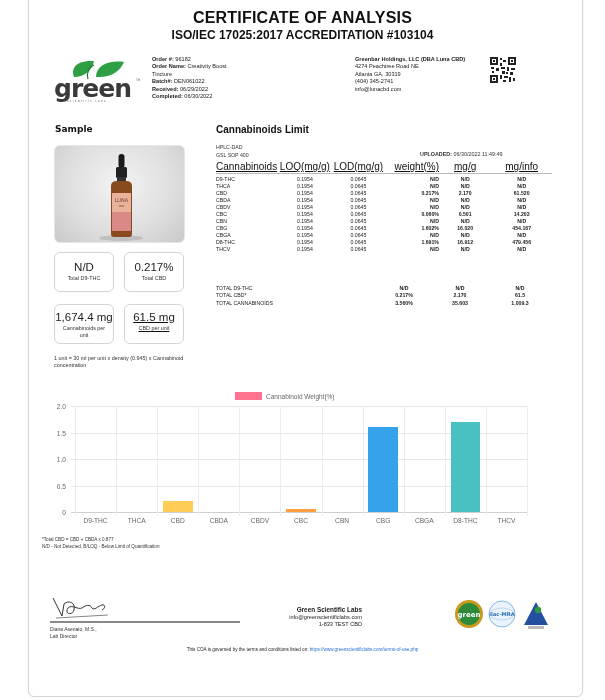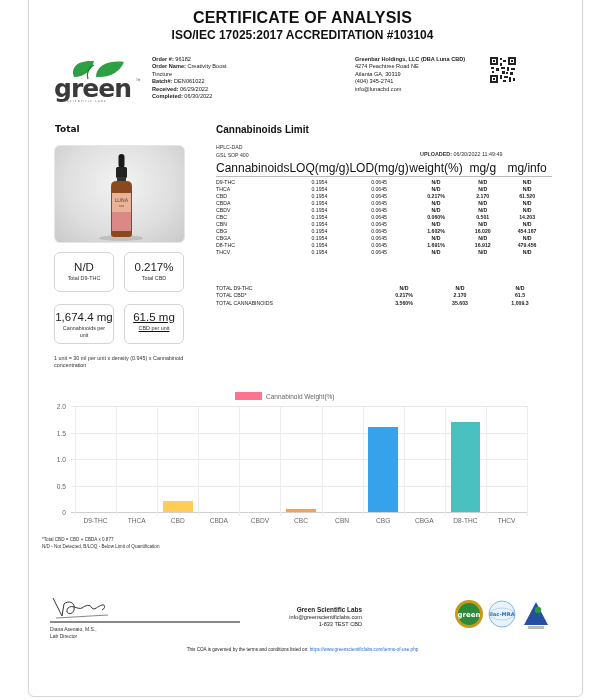--- a/index.html
+++ b/index.html
@@ -46,27 +46,27 @@
 
   .unit-note { position: absolute; left: 54px; top: 355px; width: 150px; font-size: 5.4px; line-height: 6.8px; color: #333; }
 
   
   .ct-title { position: absolute; left: 216px; top: 124px; font-weight: bold; font-size: 10px; }
   .method { position: absolute; left: 216px; top: 143px; font-size: 5.2px; line-height: 8px; color: #333; }
   .uploaded { position: absolute; left: 420px; top: 151px; font-size: 5.4px; color: #333; }
   .uploaded b { font-weight: bold; }
 
   table.results { position: absolute; left: 216px; top: 160px; width: 336px; border-collapse: collapse; }
-  table.results th { font-size: 12px; font-weight: normal; color: #111; padding: 1px 0 1px 0; border-bottom: 1.5px solid #bbb; white-space: nowrap; }
+  table.results th { font-size: 10px; font-weight: normal; color: #111; padding: 1px 0 1px 0; border-bottom: 1.5px solid #bbb; white-space: nowrap; text-decoration: underline; }
   table.results td { font-size: 5.2px; color: #222; height: 7.1px; padding: 0; white-space: nowrap; }
   table.results td.bold { font-weight: bold; }
   table.results .c0 { text-align: left; width: 52px; }
   table.results .c1 { text-align: center; width: 56px; }
   table.results .c2 { text-align: center; width: 52px; }
-  table.results .c3 { text-align: center; width: 56px; }
+  table.results .c3 { text-align: right; width: 56px; }
   table.results .c4 { text-align: center; width: 56px; }
   table.results .c5 { text-align: center; width: 64px; }
   table.results tr:first-child td { padding-top: 2px; }
 
   table.totals { position: absolute; left: 216px; top: 284px; width: 336px; border-collapse: collapse; }
   table.totals td { font-size: 5.2px; height: 7.6px; color: #222; padding: 0; }
   table.totals td.bold { font-weight: bold; }
 
   
   .chart { position: absolute; left: 40px; top: 388px; width: 520px; height: 150px; }
@@ -156,21 +156,21 @@
       <rect x="20" y="15" width="3" height="3" fill="#222"></rect>
       <rect x="10" y="18" width="2" height="4" fill="#222"></rect>
     <rect x="14" y="19" width="4" height="2" fill="#222"></rect>
       <rect x="19" y="20" width="2" height="5" fill="#222"></rect>
       <rect x="23" y="21" width="2" height="3" fill="#222"></rect>
     <rect x="13" y="23" width="3" height="2" fill="#222"></rect>
       <rect x="16" y="15" width="2" height="2" fill="#222"></rect>
   </svg>
 </div>
 
-<div class="sample-title">Total</div>
+<div class="sample-title">Sample</div>
 <div class="sample-photo">
   <svg viewBox="0 0 131 98">
     <ellipse cx="66" cy="92" rx="22" ry="3" fill="rgba(0,0,0,0.12)"></ellipse>
     <rect x="63.5" y="8" width="6" height="14" rx="3" fill="#1a1a1a"></rect>
     <rect x="61" y="21" width="11" height="11" rx="1.5" fill="#222"></rect>
     <rect x="62" y="31" width="9" height="4" fill="#333"></rect>
     <path d="M56 40 Q56 35 62 35 L71 35 Q77 35 77 40 L77 88 Q77 91 74 91 L59 91 Q56 91 56 88 Z" fill="#8a4a20"></path>
     <rect x="57" y="47" width="19" height="38" fill="#e9b39a"></rect>
     <rect x="57" y="66" width="19" height="19" fill="#d98a86"></rect>
     <text x="66.5" y="56" text-anchor="middle" font-family="DejaVu Sans, sans-serif" font-size="5" fill="#7a3a3a">LUNA</text>

